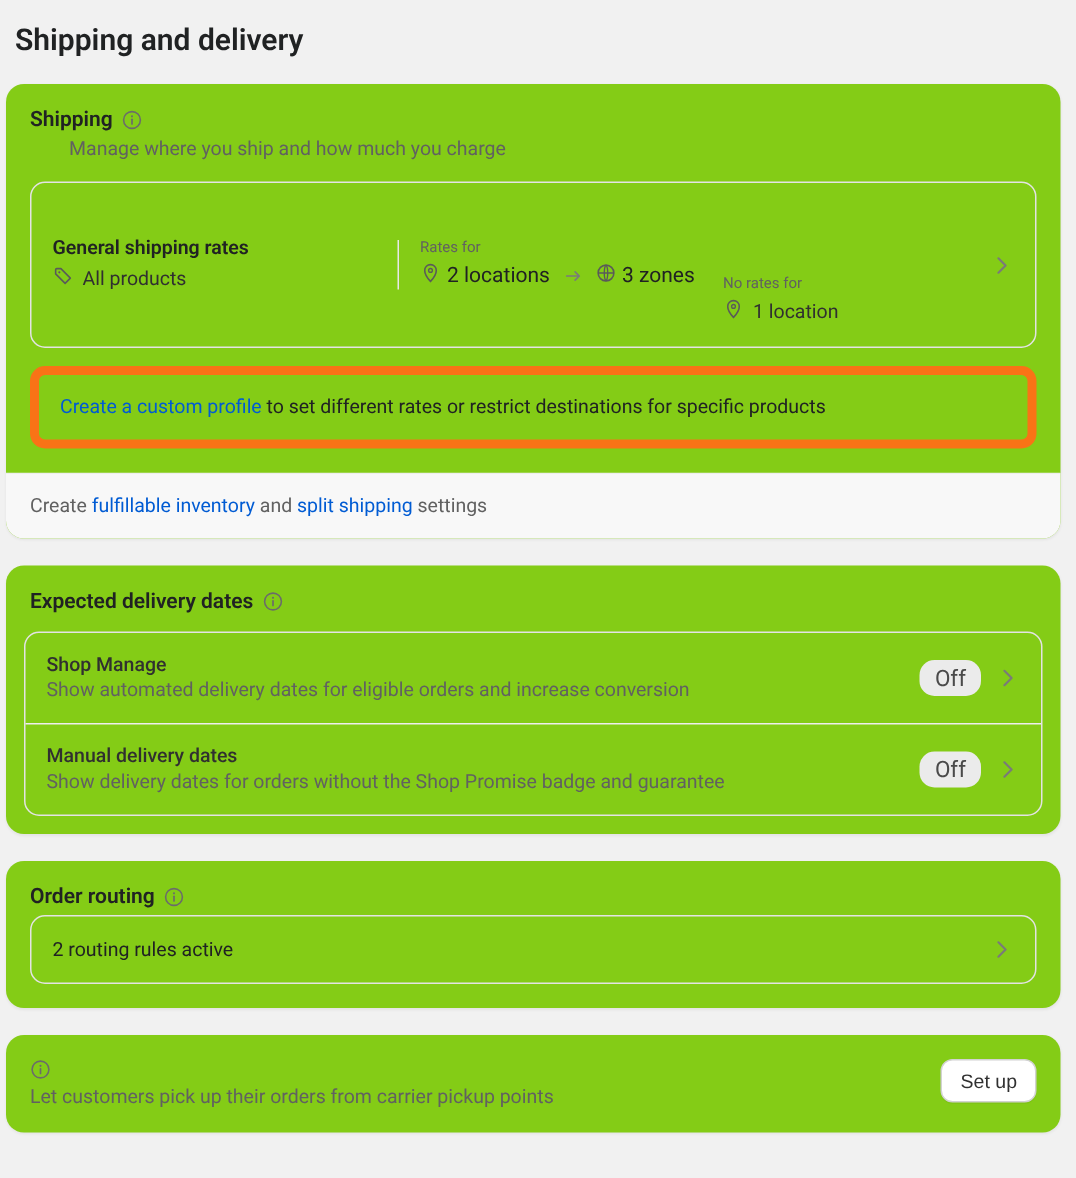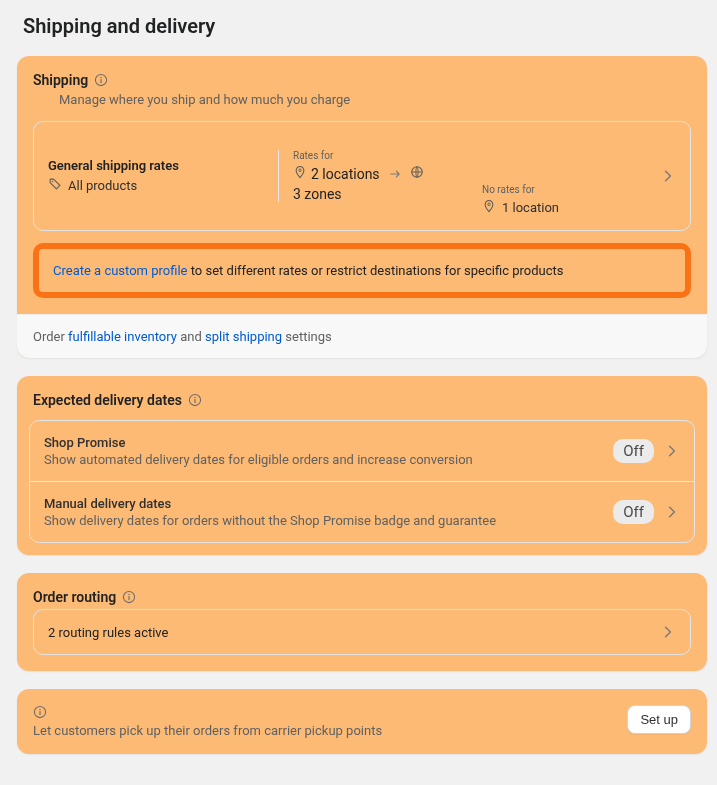--- a/index.html
+++ b/index.html
@@ -3,28 +3,28 @@
 <meta charset="utf-8">
 <style>
   * { box-sizing: border-box; margin: 0; padding: 0; }
   body {
     font-family: -apple-system, BlinkMacSystemFont, "Segoe UI", Roboto, sans-serif;
     background: #f1f1f1;
     width: 717px;
     color: #202223;
     font-size: 14px;
   }
-  .page { padding: 10px 10px 10px 17px; }
+  .page { padding: 10px 10px 10px 4px; }
   .page-title {
     font-size: 20px;
     font-weight: 600;
     margin: 4px 6px 18px 6px;
   }
   .card {
-    background: #fdba74;
+    background: #84cc16;
     border-radius: 12px;
     box-shadow: 0 1px 2px rgba(0,0,0,0.06);
     margin-bottom: 18px;
   }
   .card-pad { padding: 16px; }
   .card-title-row {
     display: flex;
     align-items: center;
     gap: 6px;
     margin-bottom: 4px;
@@ -186,42 +186,42 @@
             </svg>
         </span>
       </div>
 
       <div class="custom-box">
         <span class="link">Create a custom profile</span><span> to set different rates or restrict destinations for specific products</span>
       </div>
     </div>
 
     <div class="footer-strip">
-      <span>Order </span><span class="link-text">fulfillable inventory</span><span> and </span><span class="link-text">split shipping</span><span> settings</span>
+      <span>Create </span><span class="link-text">fulfillable inventory</span><span> and </span><span class="link-text">split shipping</span><span> settings</span>
     </div>
   </div>
 
   <div class="card">
     <div class="card-pad" style="padding-bottom:8px;">
       <div class="card-title-row">
         <span class="card-title">Expected delivery dates</span>
         <span class="info-icon">
           <svg width="14" height="14" viewBox="0 0 20 20" fill="none">
               <circle cx="10" cy="10" r="8" stroke="#6b6b6b" stroke-width="1.5"></circle>
               <circle cx="10" cy="6.5" r="1" fill="#6b6b6b"></circle>
               <rect x="9.2" y="8.5" width="1.6" height="6" rx="0.8" fill="#6b6b6b"></rect>
             </svg>
         </span>
       </div>
     </div>
     <div style="padding:0 12px 12px 12px;">
       <div class="inner-box" style="padding:0;">
         <div class="list-row">
           <div class="list-main">
-            <div class="row-title">Shop Promise</div>
+            <div class="row-title">Shop Manage</div>
             <div class="row-desc">Show automated delivery dates for eligible orders and increase conversion</div>
           </div>
           <span class="badge">Off</span>
           <span class="chev">
             <svg width="16" height="16" viewBox="0 0 20 20" fill="none">
                 <path d="M7 4l6 6-6 6" stroke="#7a7a7a" stroke-width="1.8" stroke-linecap="round" stroke-linejoin="round"></path>
               </svg>
           </span>
         </div>
         <div class="list-row">

